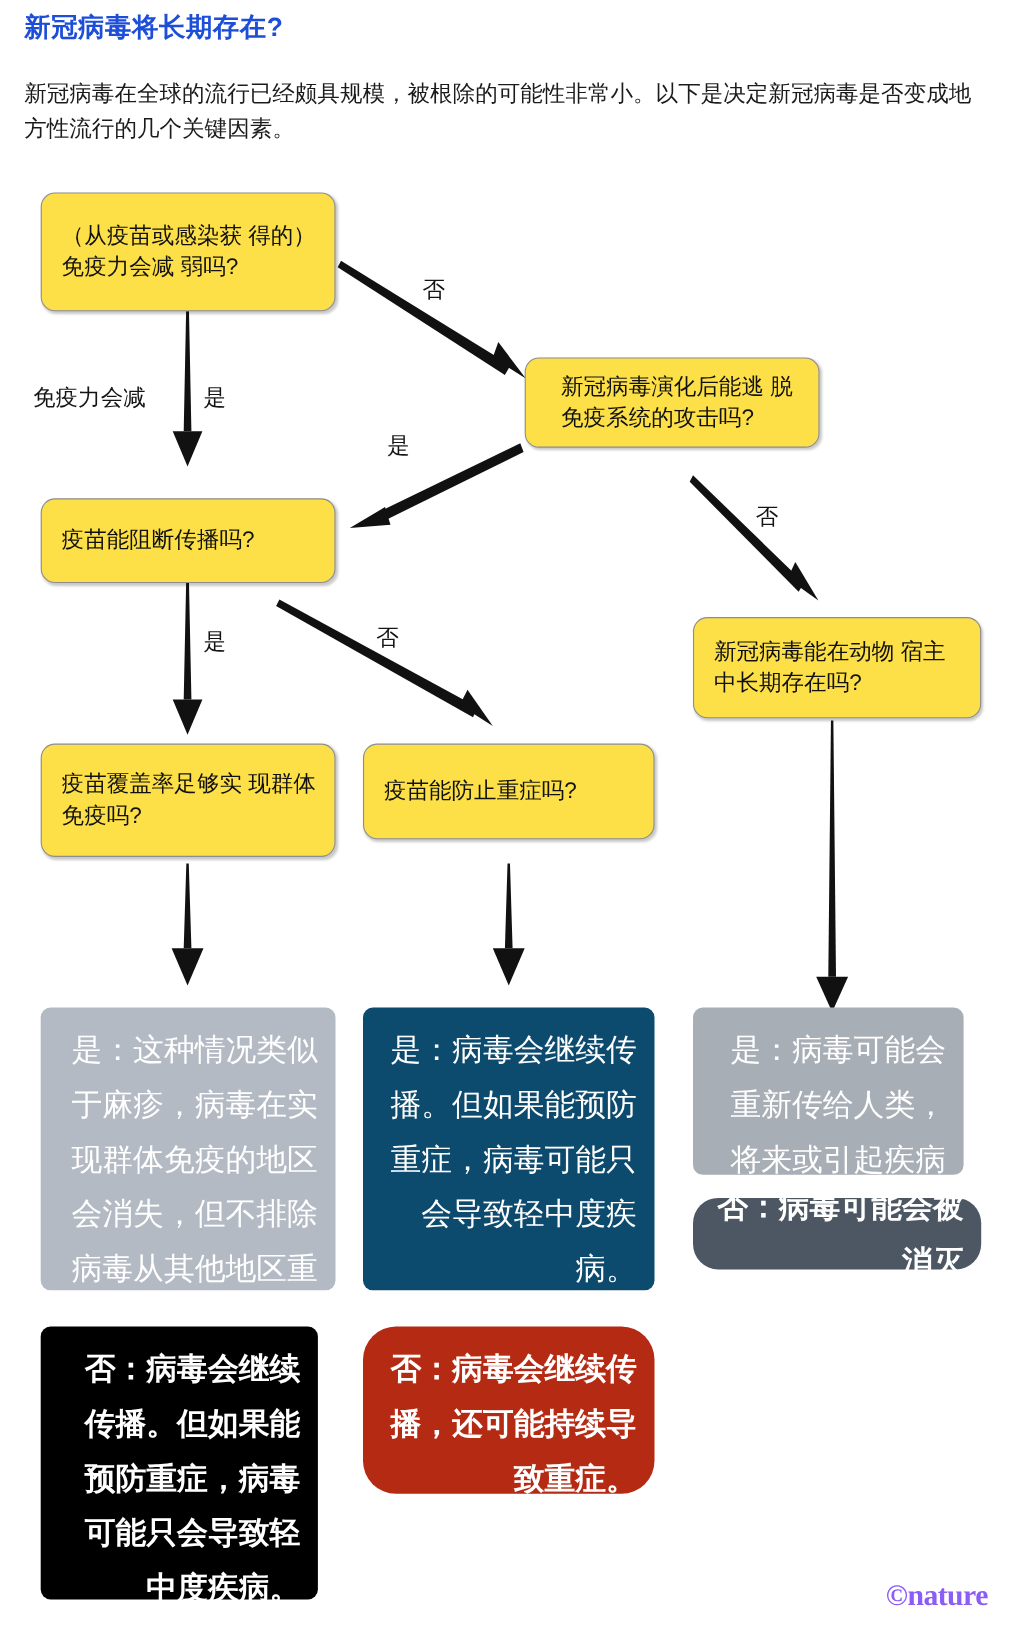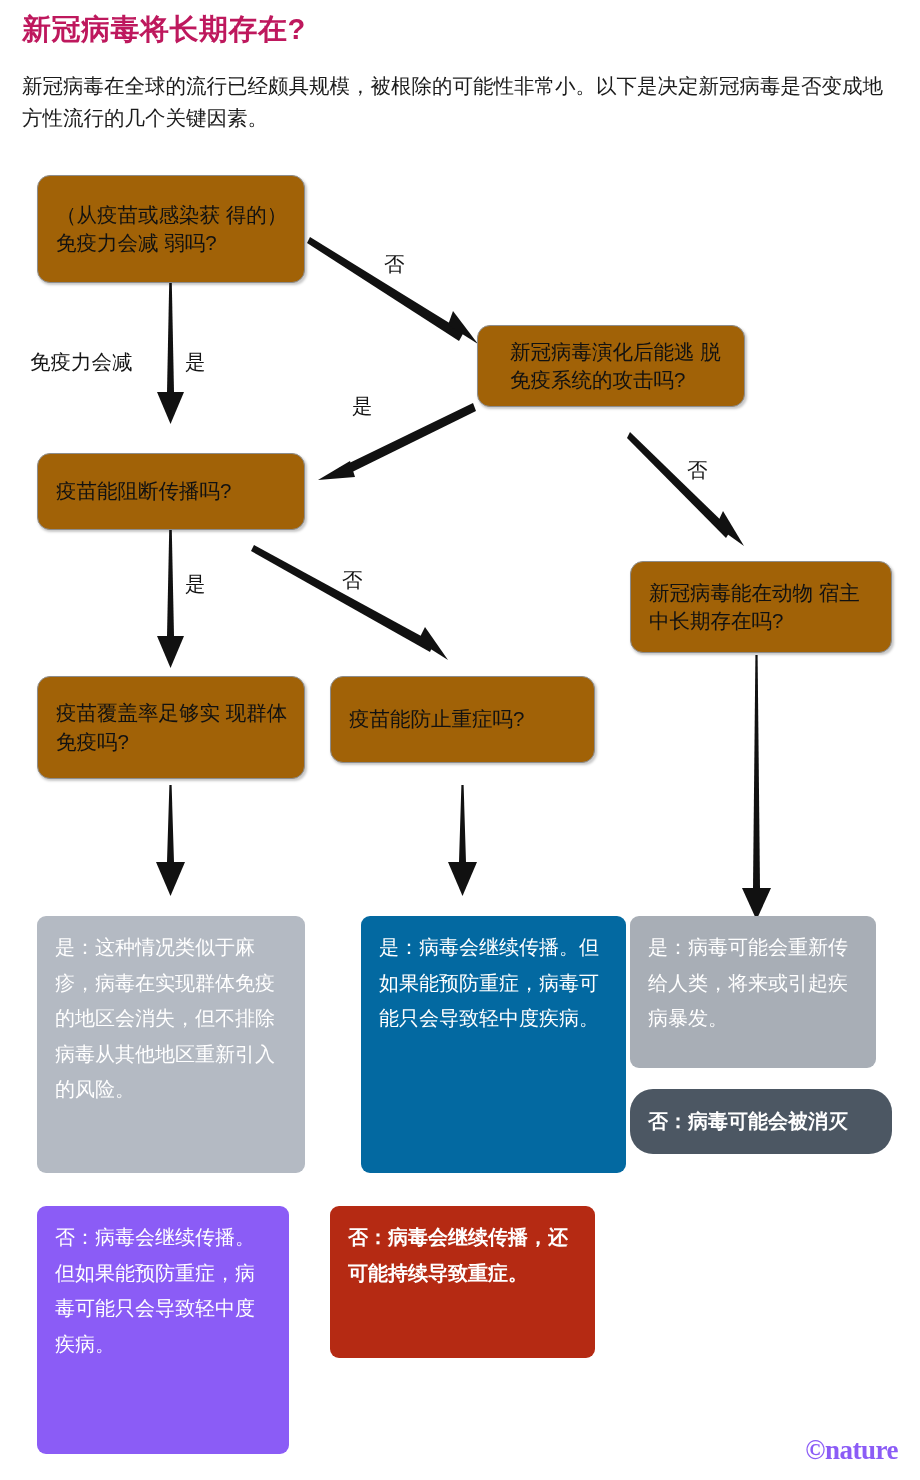--- a/index.html
+++ b/index.html
@@ -21,64 +21,65 @@
     height: 1480px;
     background: #ffffff;
   }
 
   
   .title {
     position: absolute;
     left: 22px;
     top: 12px;
     width: 860px;
-    font-size: 29px;
+    font-size: 24px;
     font-weight: bold;
     letter-spacing: 0.5px;
-    color: #be185d;
+    color: #1d4ed8;
     line-height: 1.2;
   }
   .subtitle {
     position: absolute;
     left: 22px;
     top: 70px;
     width: 872px;
     font-size: 20.5px;
     line-height: 1.55;
     color: #1b1b1b;
   }
 
   
   .node {
     position: absolute;
     box-sizing: border-box;
-    background: #a16207;
+    background: #fde047;
     border: 1.6px solid #8d8d8d;
     border-radius: 13px;
     box-shadow: 1.5px 2px 2.5px rgba(0,0,0,0.22);
     display: flex;
     align-items: center;
     font-size: 20.5px;
     line-height: 1.38;
     color: #111111;
     padding: 6px 14px 6px 18px;
   }
   .node span { display: block; }
 
   
   .outcome {
     position: absolute;
     box-sizing: border-box;
     border-radius: 9px;
     display: flex;
     align-items: flex-start;
-    font-size: 20px;
+    font-size: 28px;
     line-height: 1.78;
     padding: 14px 16px 10px 18px;
     color: #ffffff;
+    text-align: right;
   }
   .outcome.center { align-items: center; padding-top: 10px; }
 
   
   .edge-label {
     position: absolute;
     font-size: 20.5px;
     line-height: 1.4;
     color: #141414;
     white-space: pre-line;
@@ -204,35 +205,35 @@
   <div class="edge-label" style="left:687px; top:456px;">否</div>
 
   <div class="edge-label" style="left:185px; top:570px;">是</div>
 
   <div class="edge-label" style="left:342px; top:566px;">否</div>
 
   <div class="outcome" style="left:37px; top:916px; width:268px; height:257px; background:#b4bac3;">
     <span>是：这种情况类似于麻疹，病毒在实现群体免疫的地区会消失，但不排除病毒从其他地区重新引入的风险。</span>
   </div>
 
-  <div class="outcome" style="left:330px; top:916px; width:265px; height:257px; background:#0369a1;margin-left:31px;">
+  <div class="outcome" style="left:330px; top:916px; width:265px; height:257px; background:#0c4a6e;">
     <span>是：病毒会继续传播。但如果能预防重症，病毒可能只会导致轻中度疾病。</span>
   </div>
 
   <div class="outcome" style="left:630px; top:916px; width:246px; height:152px; background:#a8aeb6;">
     <span>是：病毒可能会重新传给人类，将来或引起疾病暴发。</span>
   </div>
 
   <div class="outcome center" style="left:630px; top:1089px; width:262px; height:65px; background:#4c5763; font-weight:bold;border-radius:23px;">
     <span>否：病毒可能会被消灭</span>
   </div>
 
-  <div class="outcome" style="left:37px; top:1206px; width:252px; height:248px; background:#8b5cf6;">
+  <div class="outcome" style="left:37px; top:1206px; width:252px; height:248px; background:#000000;font-weight:bold;">
     <span>否：病毒会继续传播。但如果能预防重症，病毒可能只会导致轻中度疾病。</span>
   </div>
 
-  <div class="outcome" style="left:330px; top:1206px; width:265px; height:152px; background:#b52a13; font-weight:bold;">
+  <div class="outcome" style="left:330px; top:1206px; width:265px; height:152px; background:#b52a13; font-weight:bold;border-radius:30px;">
     <span>否：病毒会继续传播，还可能持续导致重症。</span>
   </div>
 
   <div class="logo">©nature</div>
 
 </div>
 
 </body></html>

